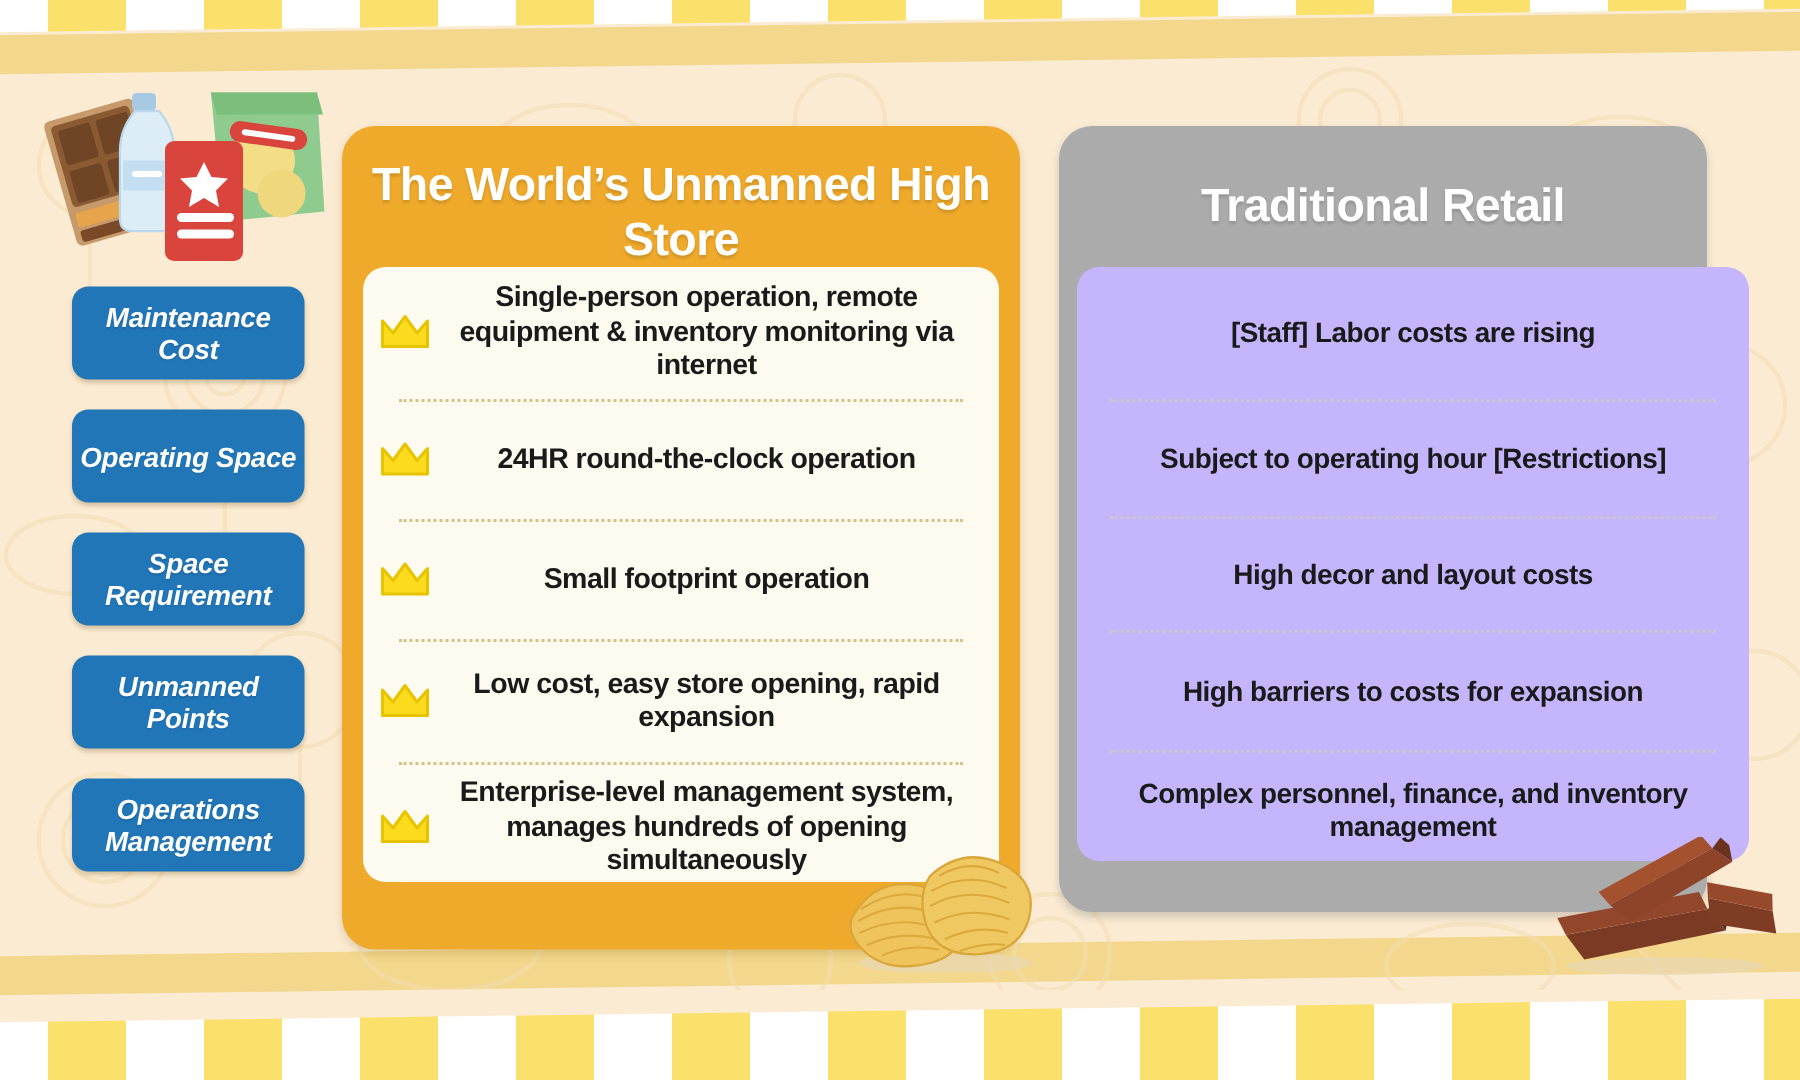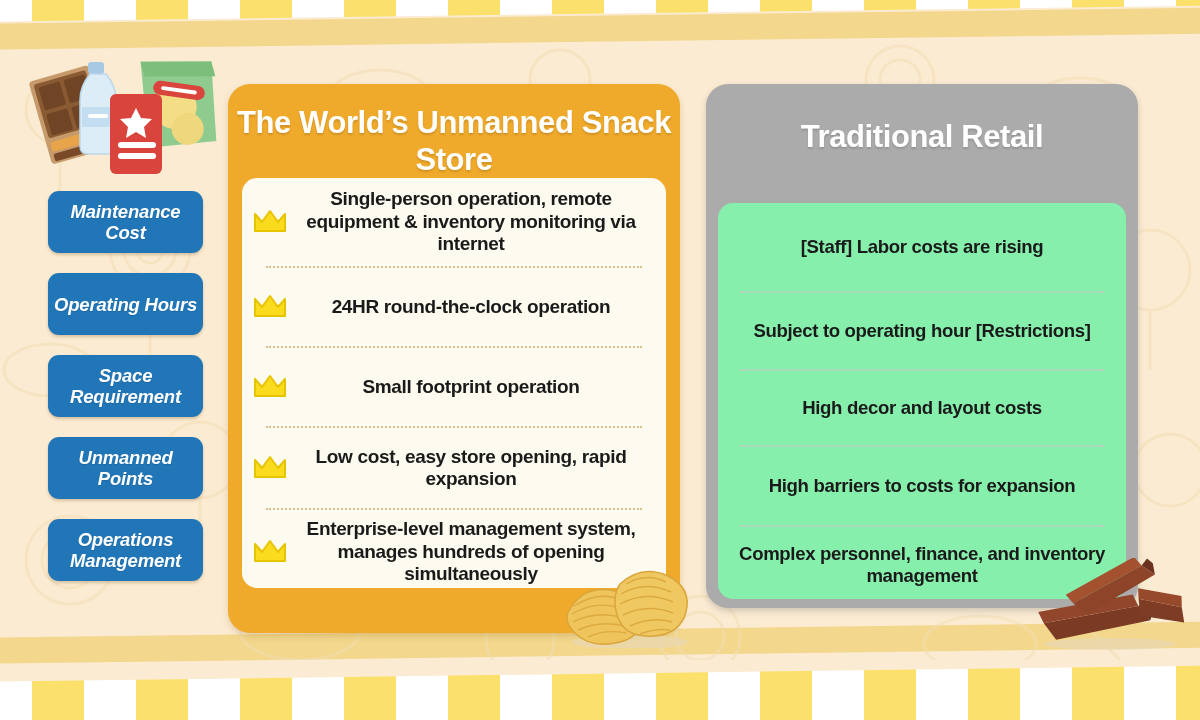--- a/index.html
+++ b/index.html
@@ -79,23 +79,22 @@
   .panel.right .panel-title{top:34px;font-size:31px;line-height:37px;letter-spacing:-.4px;}
 
   .inner-card{
     position:absolute;border-radius:15px;overflow:hidden;
   }
   .inner-card.left{
     left:14px;top:94px;width:424px;height:410px;
     background:#FDFAEF;
   }
   .inner-card.right{
-    left:12px;top:94px;width:408px;height:396px;
-    background:#86efac;
-    margin-top:25px;
+    left:12px;top:94px;width:448px;height:396px;
+    background:#c4b5fd;
   }
 
   .row{
     display:flex;align-items:center;position:relative;
     box-sizing:border-box;
   }
   .row .crown{
     width:56px;flex:0 0 56px;display:flex;align-items:center;justify-content:center;
   }
   .row .rtext{
@@ -195,35 +194,35 @@
       <rect x="96" y="110" width="38" height="6" rx="3" fill="#FFFFFF"></rect>
       <rect x="96" y="121" width="38" height="6" rx="3" fill="#FFFFFF"></rect>
     </g>
   </svg>
 
   <div class="sidebar">
     <div class="pill">
         <span>Maintenance Cost</span>
       </div>
     <div class="pill">
-        <span>Operating Hours</span>
+        <span>Operating Space</span>
       </div>
     <div class="pill">
         <span>Space Requirement</span>
       </div>
     <div class="pill">
         <span>Unmanned Points</span>
       </div>
     <div class="pill">
         <span>Operations Management</span>
       </div>
   </div>
 
   <div class="panel left">
-    <div class="panel-title">The World’s Unmanned Snack Store</div>
+    <div class="panel-title">The World’s Unmanned High Store</div>
     <div class="inner-card left">
 
       <div class="row" style="height:88px;">
         <span class="crown">
           <svg width="34" height="26" viewBox="0 0 34 26">
               <path d="M2 22 L2 5 L9 13 L17 2 L25 13 L32 5 L32 22 Z" fill="#FADB1E" stroke="#E8C400" stroke-width="2" stroke-linejoin="round"></path>
             </svg>
         </span>
         <span class="rtext">Single-person operation, remote equipment &amp; inventory monitoring via internet</span>
       </div>

